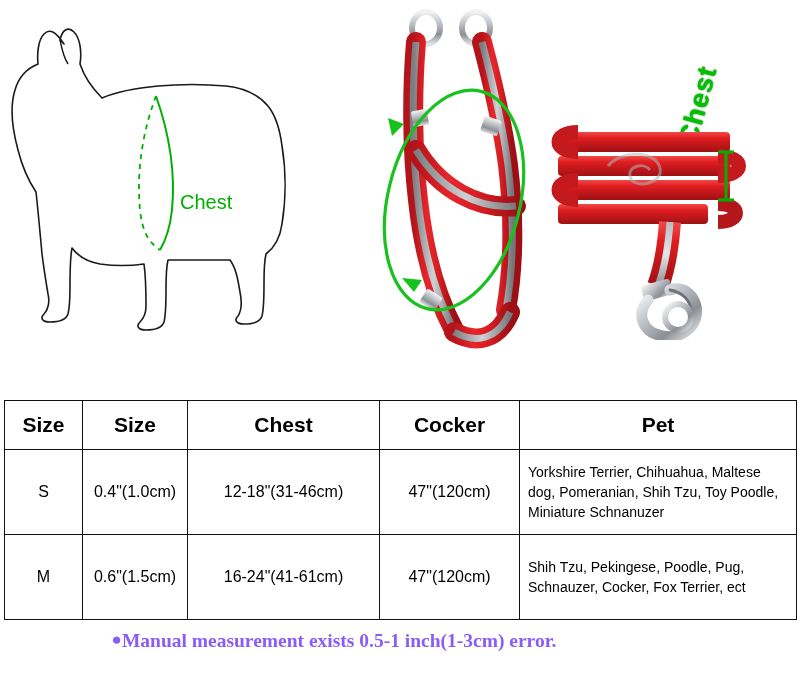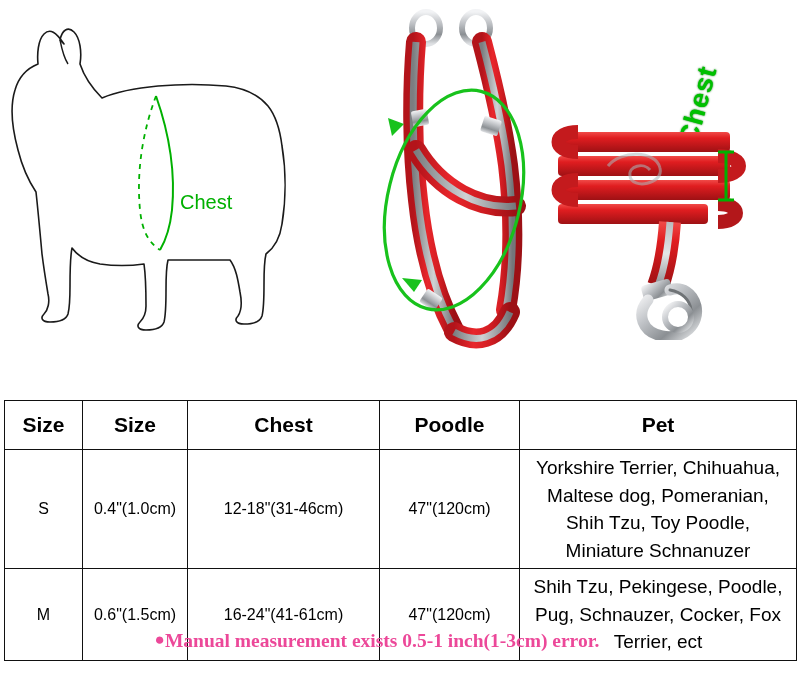--- a/index.html
+++ b/index.html
@@ -73,43 +73,42 @@
     font-size: 21px;
     font-weight: bold;
     text-align: center;
   }
   #size-table tbody td {
     height: 76px;
     font-size: 16px;
     text-align: center;
   }
   #size-table tbody td.pet {
-    text-align: center;
-    font-size: 19px;
+    text-align: left;
+    font-size: 14px;
     line-height: 1.45;
     padding: 4px 8px;
   }
   col.c-size  { width: 78px; }
   col.c-width { width: 105px; }
   col.c-chest { width: 192px; }
   col.c-leash { width: 140px; }
   col.c-pet   { width: 277px; }
 
   
   #footnote {
     position: absolute;
     top: 630px;
     left: 0;
     width: 668px;
     text-align: center;
     font-size: 19.5px;
     font-weight: bold;
-    color: #ec4899;
+    color: #8b5cf6;
     font-family: "Liberation Serif", serif;
-    padding-left: 43px;
   }
   #footnote .bullet {
     font-size: 17px;
     vertical-align: 2px;
   }
 </style>
 </head>
 <body>
 
 <div id="illustration">
@@ -280,21 +279,21 @@
       <col class="c-width">
       <col class="c-chest">
       <col class="c-leash">
       <col class="c-pet">
   </colgroup>
   <thead>
     <tr>
       <th>Size</th>
       <th>Size</th>
       <th>Chest</th>
-      <th>Poodle</th>
+      <th>Cocker</th>
       <th>Pet</th>
     </tr>
   </thead>
   <tbody>
     <tr>
       <td>S</td>
       <td>0.4"(1.0cm)</td>
       <td>12-18"(31-46cm)</td>
       <td>47"(120cm)</td>
       <td class="pet">Yorkshire Terrier, Chihuahua, Maltese dog, Pomeranian, Shih Tzu, Toy Poodle, Miniature Schnanuzer</td>

